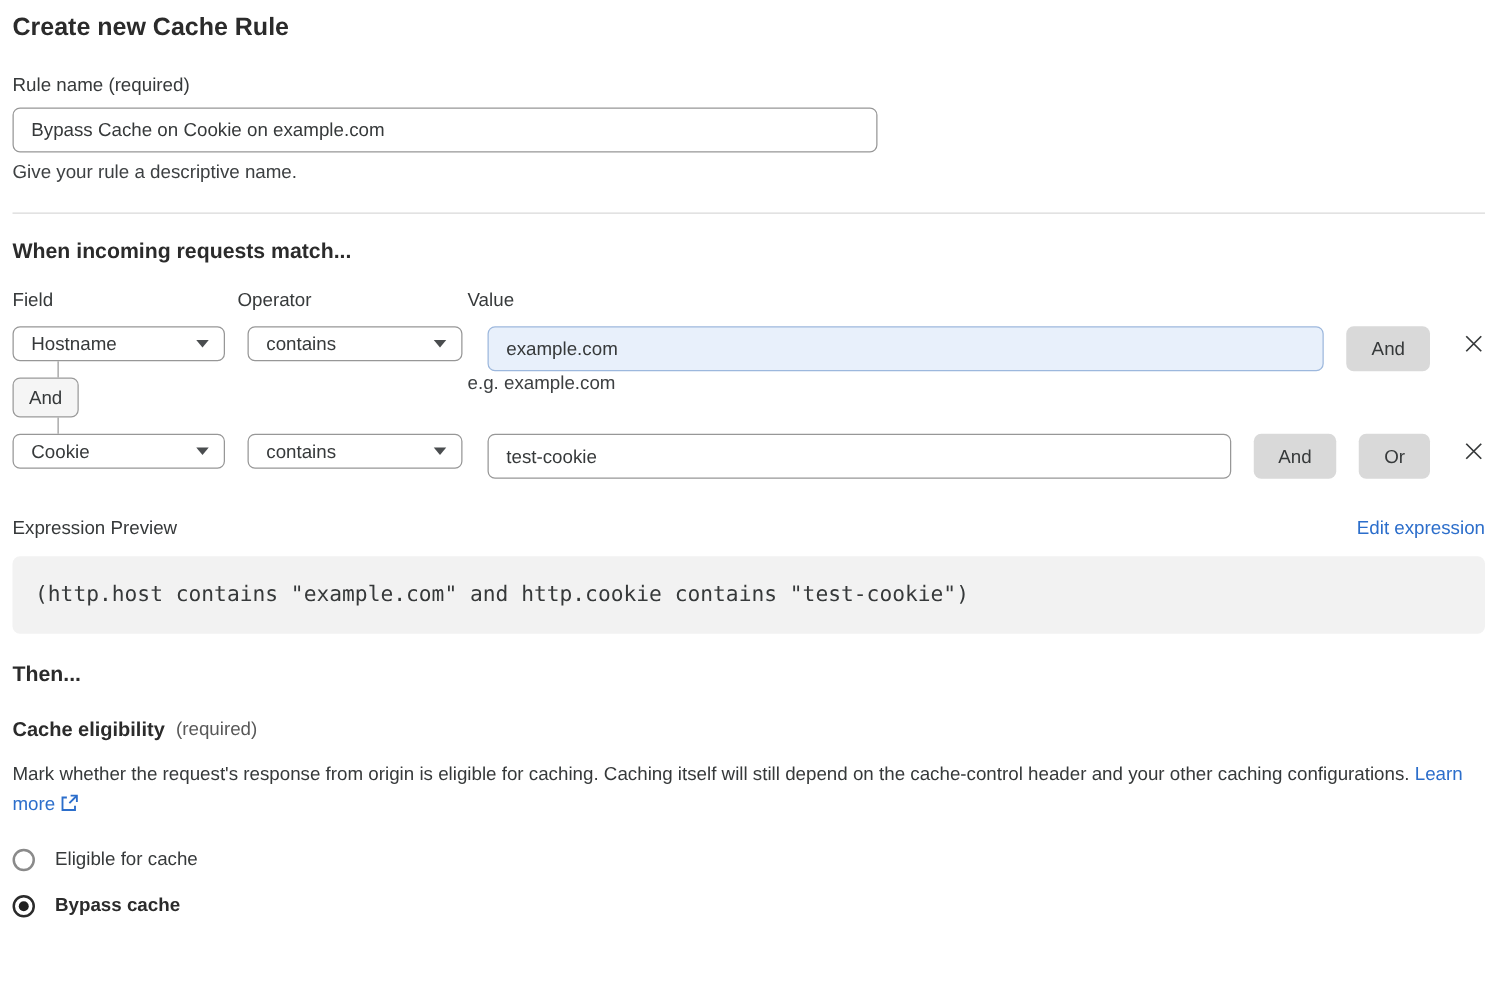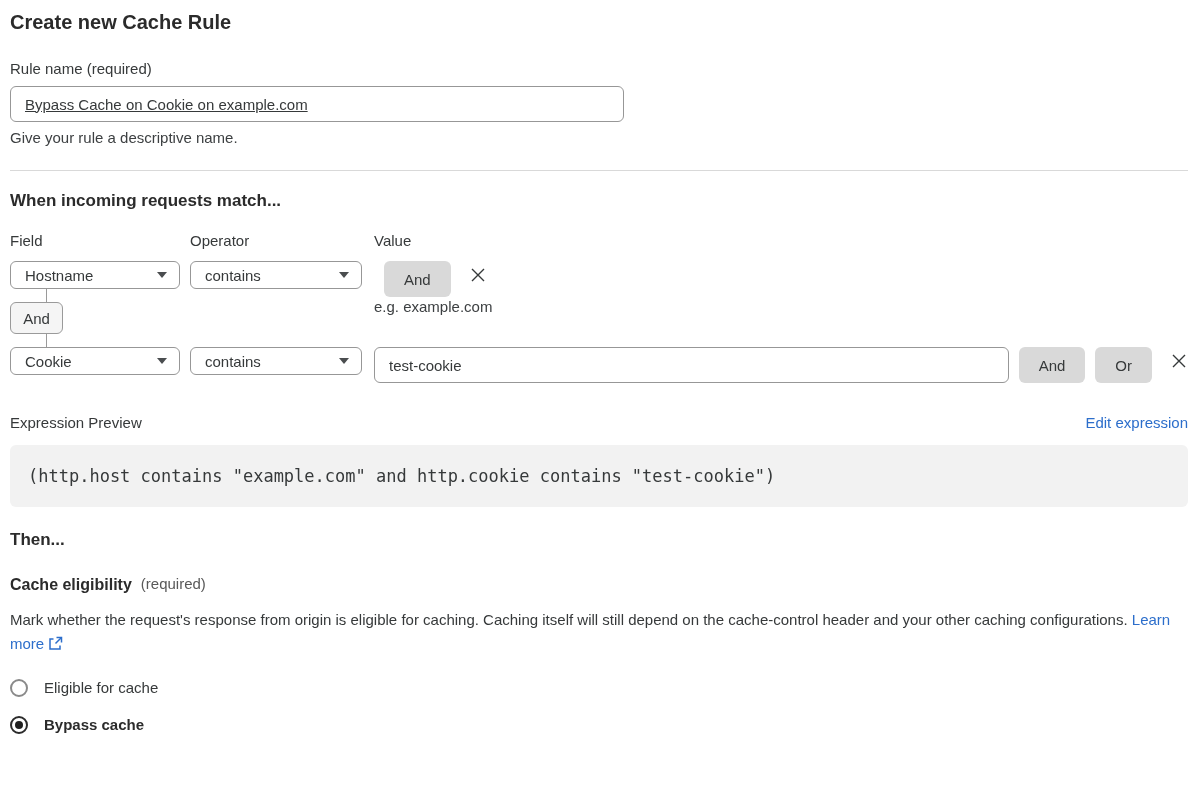--- a/index.html
+++ b/index.html
@@ -16,36 +16,36 @@
     margin: 0 0 26px 0; color: #2b2b2b;
   }
 
   .field-label { font-size: 15px; line-height: 18px; margin-bottom: 8px; }
   .text-input {
     height: 36px; border: 1px solid #979797; border-radius: 6px;
     padding: 0 14px; font-size: 15px; color: #36393a;
     font-family: "Liberation Sans", "DejaVu Sans", sans-serif;
     background: #ffffff; outline: none; display: block; width: 100%;
   }
-  .rule-name-input { width: 614px; margin-bottom: 7px; text-decoration: underline; }
+  .rule-name-input { width: 692px; margin-bottom: 7px; }
   .helper-text { font-size: 15px; line-height: 18px; color: #3d4042; }
 
   .divider { border: none; border-top: 1px solid #d9d9d9; margin: 23px 0 0 0; }
 
   .section-heading {
     font-size: 17px; font-weight: 700; line-height: 20px;
     margin: 20px 0 0 0; color: #2b2b2b;
   }
 
   .cols { display: flex; margin-top: 21px; font-size: 15px; line-height: 18px; }
   .col-field { width: 180px; }
   .col-operator { width: 184px; }
   .col-value { flex: 1; }
 
-  .match-row { display: flex; align-items: stretch; height: 28px; margin-top: 11px; }
+  .match-row { display: flex; align-items: stretch; height: 28px; margin-top: 11px; gap: 8px; }
   .select-box {
     width: 170px; border: 1px solid #979797; border-radius: 6px;
     background: #fff; display: flex; align-items: center;
     justify-content: space-between; padding: 0 12px 0 14px;
     font-size: 15px; cursor: pointer;
   }
   .select-field { margin-right: 10px; }
   .select-operator { width: 172px; margin-right: 12px; }
   .chevron {
     width: 0; height: 0; flex: none;
@@ -144,20 +144,21 @@
 
   <div class="match-row">
     <div class="select-box select-field">
       <span>Hostname</span>
       <span class="chevron"></span>
     </div>
     <div class="select-box select-operator">
       <span>contains</span>
       <span class="chevron"></span>
     </div>
+    <input class="text-input value-input highlight" type="text" value="example.com" style="">
     <button class="logic-btn">And</button>
     <button class="remove-btn">
       <svg width="18" height="18" viewBox="0 0 18 18">
         <path d="M3 3 L15 15 M15 3 L3 15" stroke="#36393a" stroke-width="1.4" fill="none"></path>
       </svg>
     </button>
   </div>
 
   <div class="between-rows">
     <div class="conn-line top"></div>

